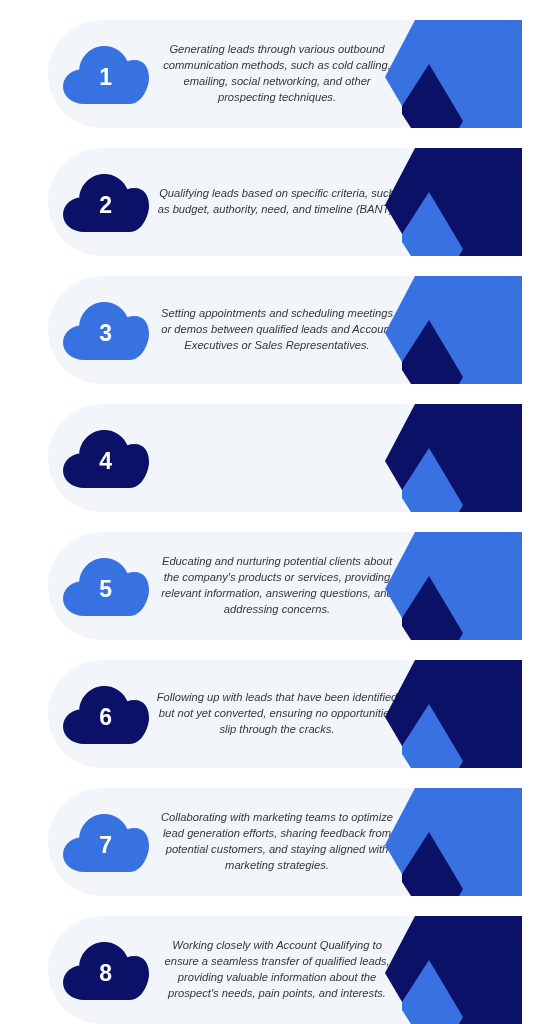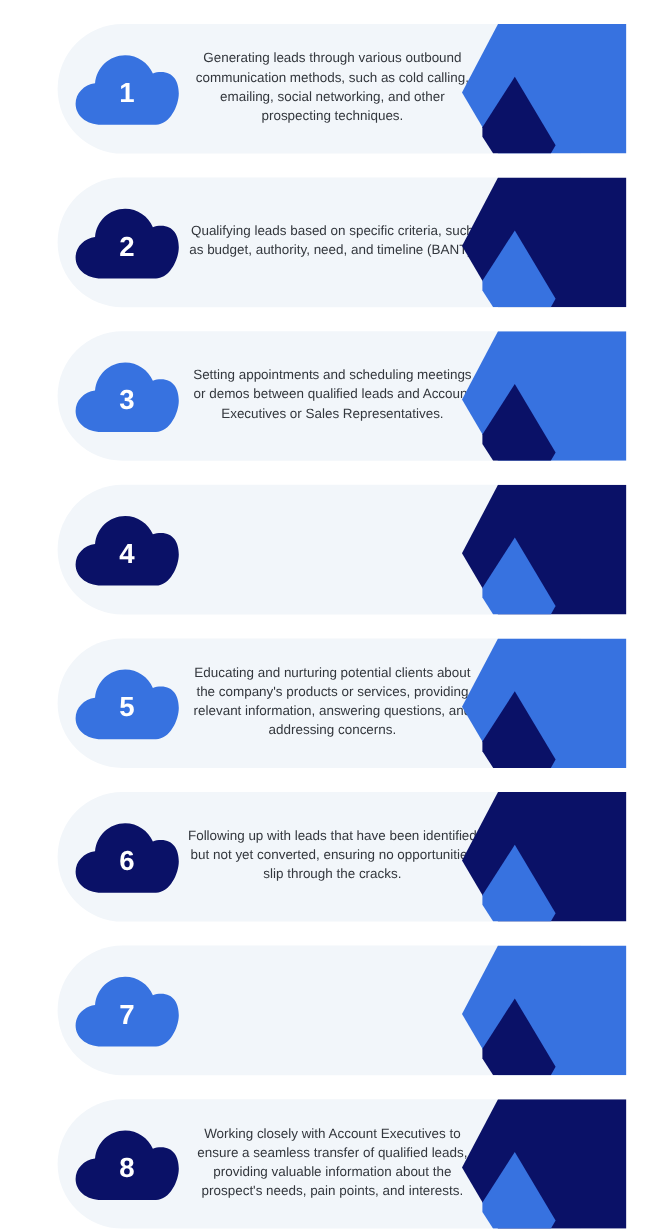--- a/index.html
+++ b/index.html
@@ -79,20 +79,21 @@
     width: 250px;
     height: 108px;
     display: flex;
     align-items: center;
     justify-content: center;
     text-align: center;
     color: #33373d;
     font-size: 11.2px;
     line-height: 1.42;
     padding: 0 4px;
+    font-style: italic;
   }
 
   
   .arrow-block {
     position: absolute;
     left: 385px;
     top: 0;
     width: 137px;
     height: 108px;
   }
@@ -214,38 +215,39 @@
   </div>
 
   <div class="step-row">
     <div class="card">
       <div class="cloud-badge">
         <svg viewBox="0 0 92 62" xmlns="http://www.w3.org/2000/svg">
           <path class="cloud-path" d="M24.5,61 C11.5,61 3,53 3,43.5 C3,34.8 10,27.6 19.2,26.4 C20.4,13.2 31.2,3 44.3,3 C54.6,3 63.6,9.3 67.4,18.3 C69.5,17.5 71.8,17.1 74.2,17.1 C84.6,17.1 89,25.2 89,35 C89,45 81.5,61 70,61 Z" fill="#3772e0"></path>
         </svg>
         <div class="cloud-number">7</div>
       </div>
+      <div class="step-text">Collaborating with marketing teams to optimize lead generation efforts, sharing feedback from potential customers, and staying aligned with marketing strategies.</div>
     </div>
     <div class="arrow-block">
       <svg viewBox="0 0 137 108" xmlns="http://www.w3.org/2000/svg">
         <path class="arrow-main" d="M30,0 L137,0 L137,108 L30,108 L0,57 L30,0 Z" fill="#3772e0"></path>
         <path class="arrow-accent" d="M17,86 L44,44 L78,101 L74,108 L26,108 L17,94 Z" fill="#0a1167"></path>
       </svg>
     </div>
   </div>
 
   <div class="step-row">
     <div class="card">
       <div class="cloud-badge">
         <svg viewBox="0 0 92 62" xmlns="http://www.w3.org/2000/svg">
           <path class="cloud-path" d="M24.5,61 C11.5,61 3,53 3,43.5 C3,34.8 10,27.6 19.2,26.4 C20.4,13.2 31.2,3 44.3,3 C54.6,3 63.6,9.3 67.4,18.3 C69.5,17.5 71.8,17.1 74.2,17.1 C84.6,17.1 89,25.2 89,35 C89,45 81.5,61 70,61 Z" fill="#0a1167"></path>
         </svg>
         <div class="cloud-number">8</div>
       </div>
-      <div class="step-text">Working closely with Account Executives to ensure a seamless transfer of qualified leads, providing valuable information about the prospect's needs, pain points, and interests.</div>
+      <div class="step-text">Working closely with Account Qualifying to ensure a seamless transfer of qualified leads, providing valuable information about the prospect's needs, pain points, and interests.</div>
     </div>
     <div class="arrow-block">
       <svg viewBox="0 0 137 108" xmlns="http://www.w3.org/2000/svg">
         <path class="arrow-main" d="M30,0 L137,0 L137,108 L30,108 L0,57 L30,0 Z" fill="#0a1167"></path>
         <path class="arrow-accent" d="M17,86 L44,44 L78,101 L74,108 L26,108 L17,94 Z" fill="#3772e0"></path>
       </svg>
     </div>
   </div>
 </div>
 

